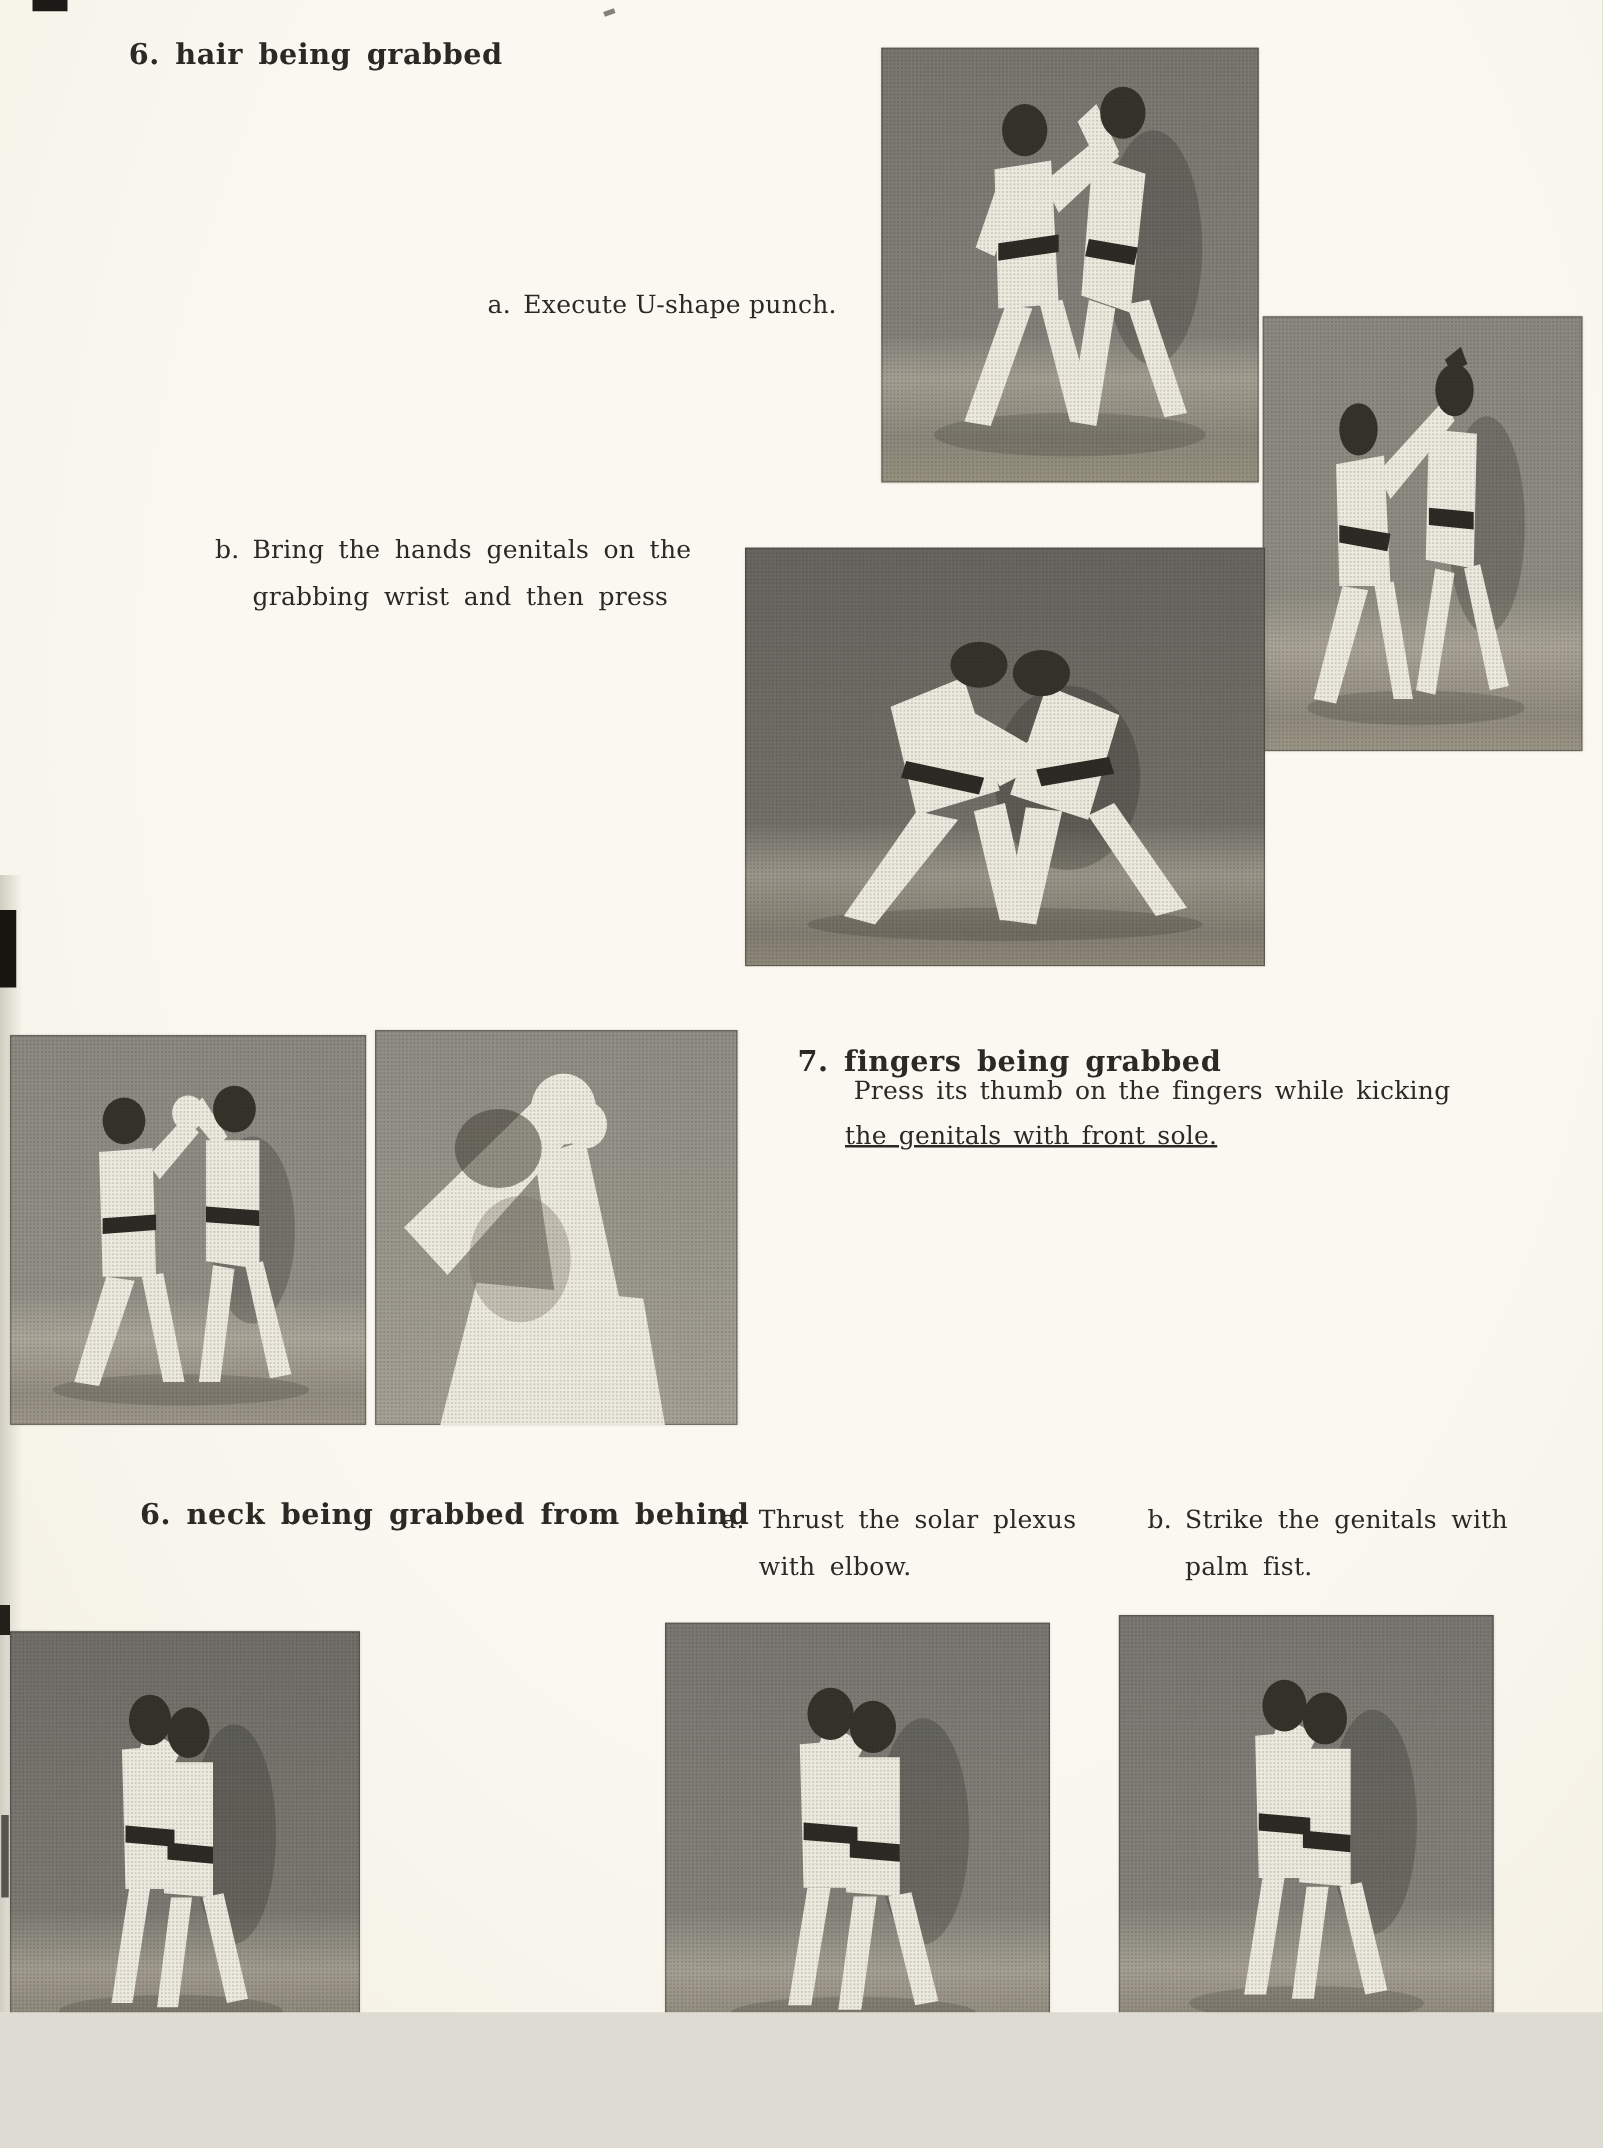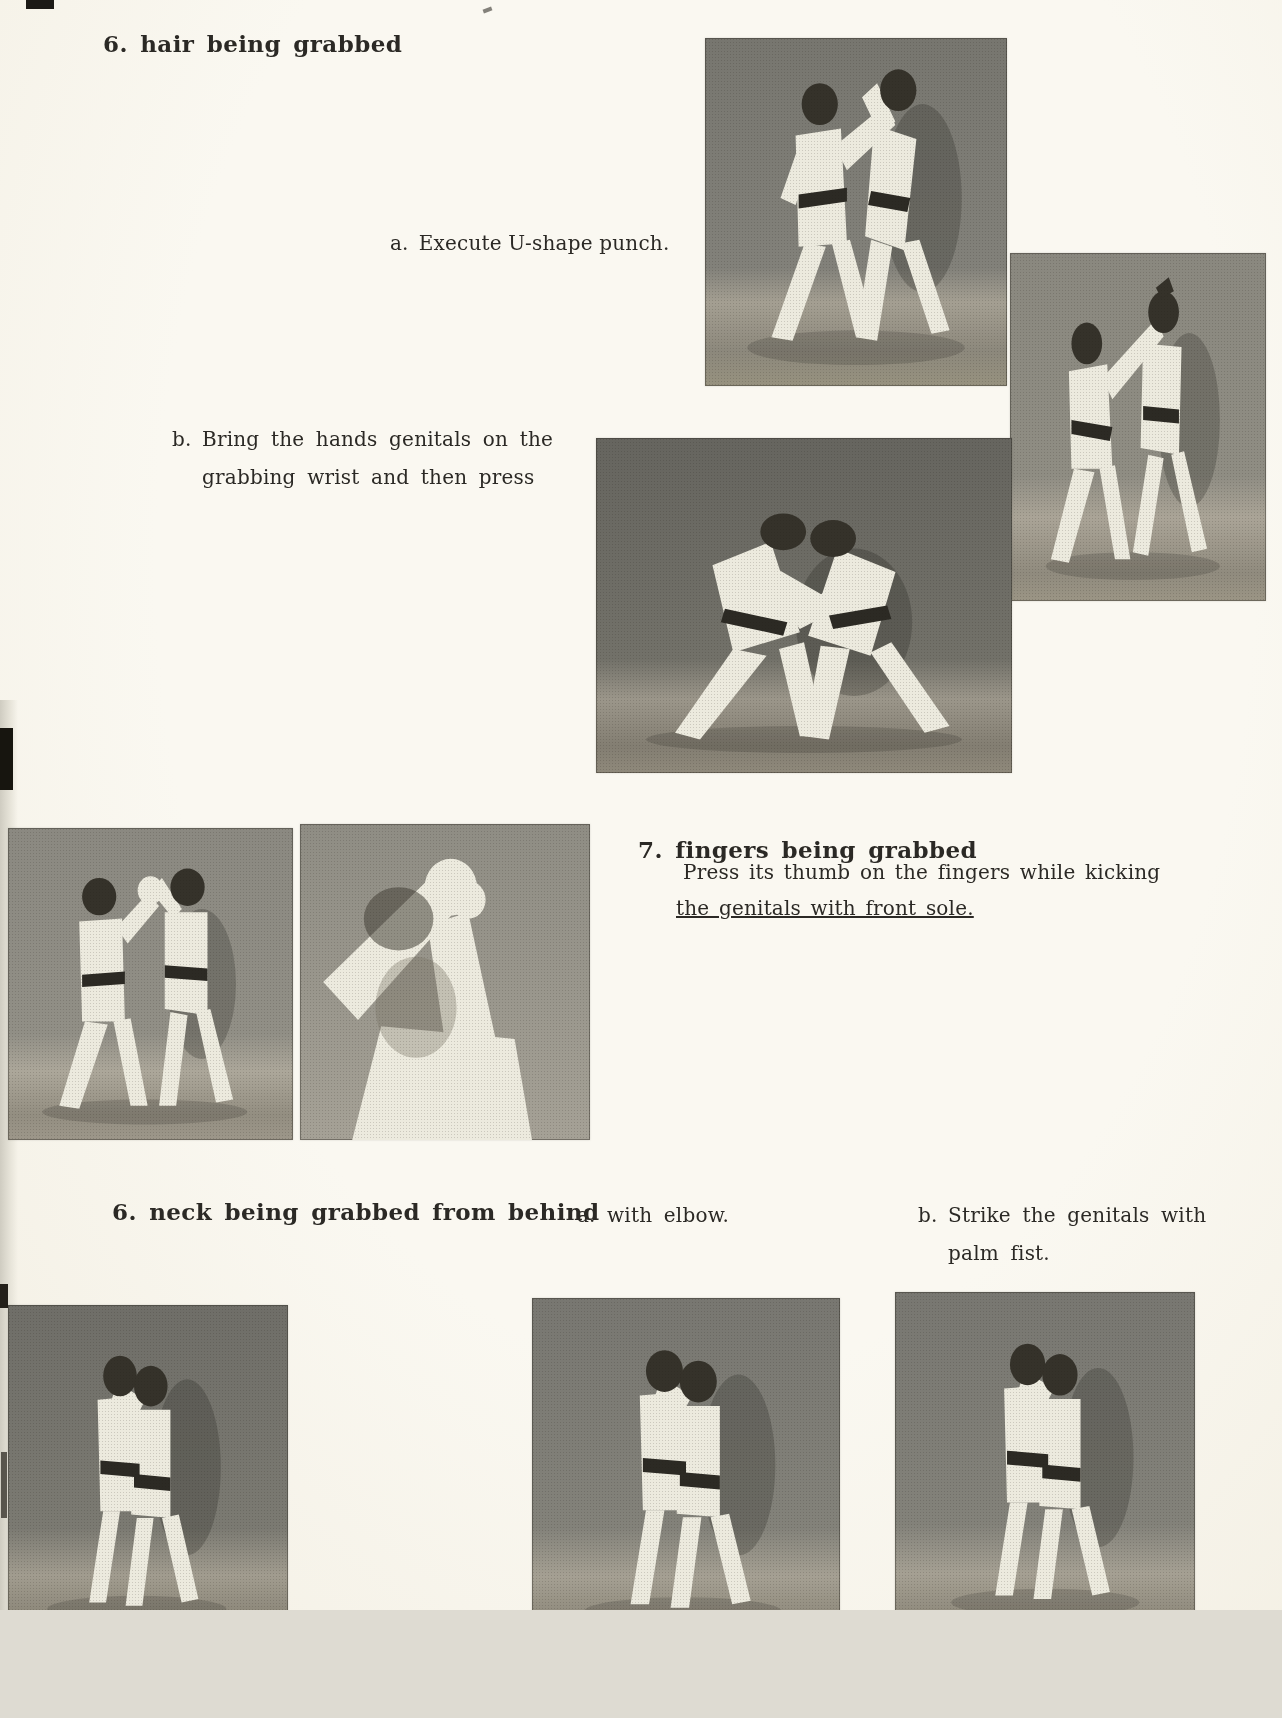--- a/index.html
+++ b/index.html
@@ -57,20 +57,21 @@
 
   <div class="txt heading" style="left:638px;top:818px;margin-top:18px;">7. fingers being grabbed</div>
   <div class="txt cap" style="left:683px;top:860px;word-spacing:3px;">Press its thumb on the fingers while kicking</div>
   <div class="txt cap" style="left:676px;top:896px;word-spacing:3px;text-decoration:underline;">the genitals with front sole.</div>
 
   <div class="txt heading" style="left:112px;top:1198px;">6. neck being grabbed from behind</div>
 
   <div class="capflex" style="left:577px;top:1196px;">
     <div class="lbl" style="line-height:38px;">a.</div>
     <div class="lines">
+      <div>Thrust the solar plexus</div>
       <div>with elbow.</div>
     </div>
   </div>
 
   <div class="capflex" style="left:918px;top:1196px;">
     <div class="lbl" style="line-height:38px;">b.</div>
     <div class="lines">
       <div>Strike the genitals with</div>
       <div>palm fist.</div>
     </div>

